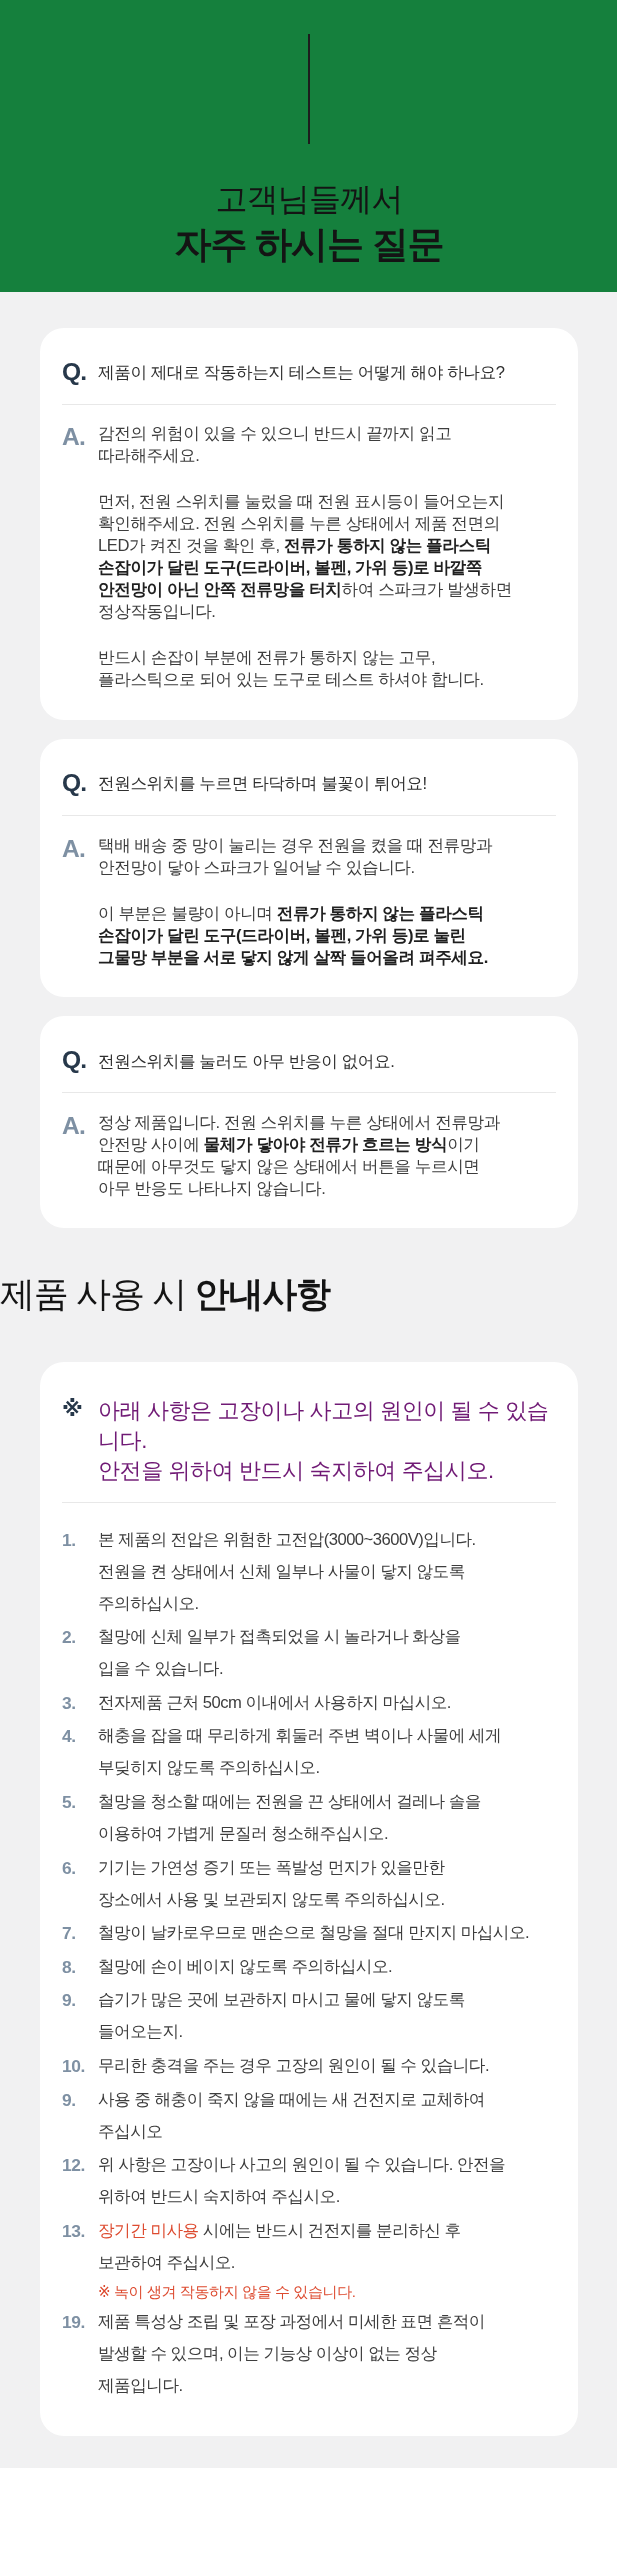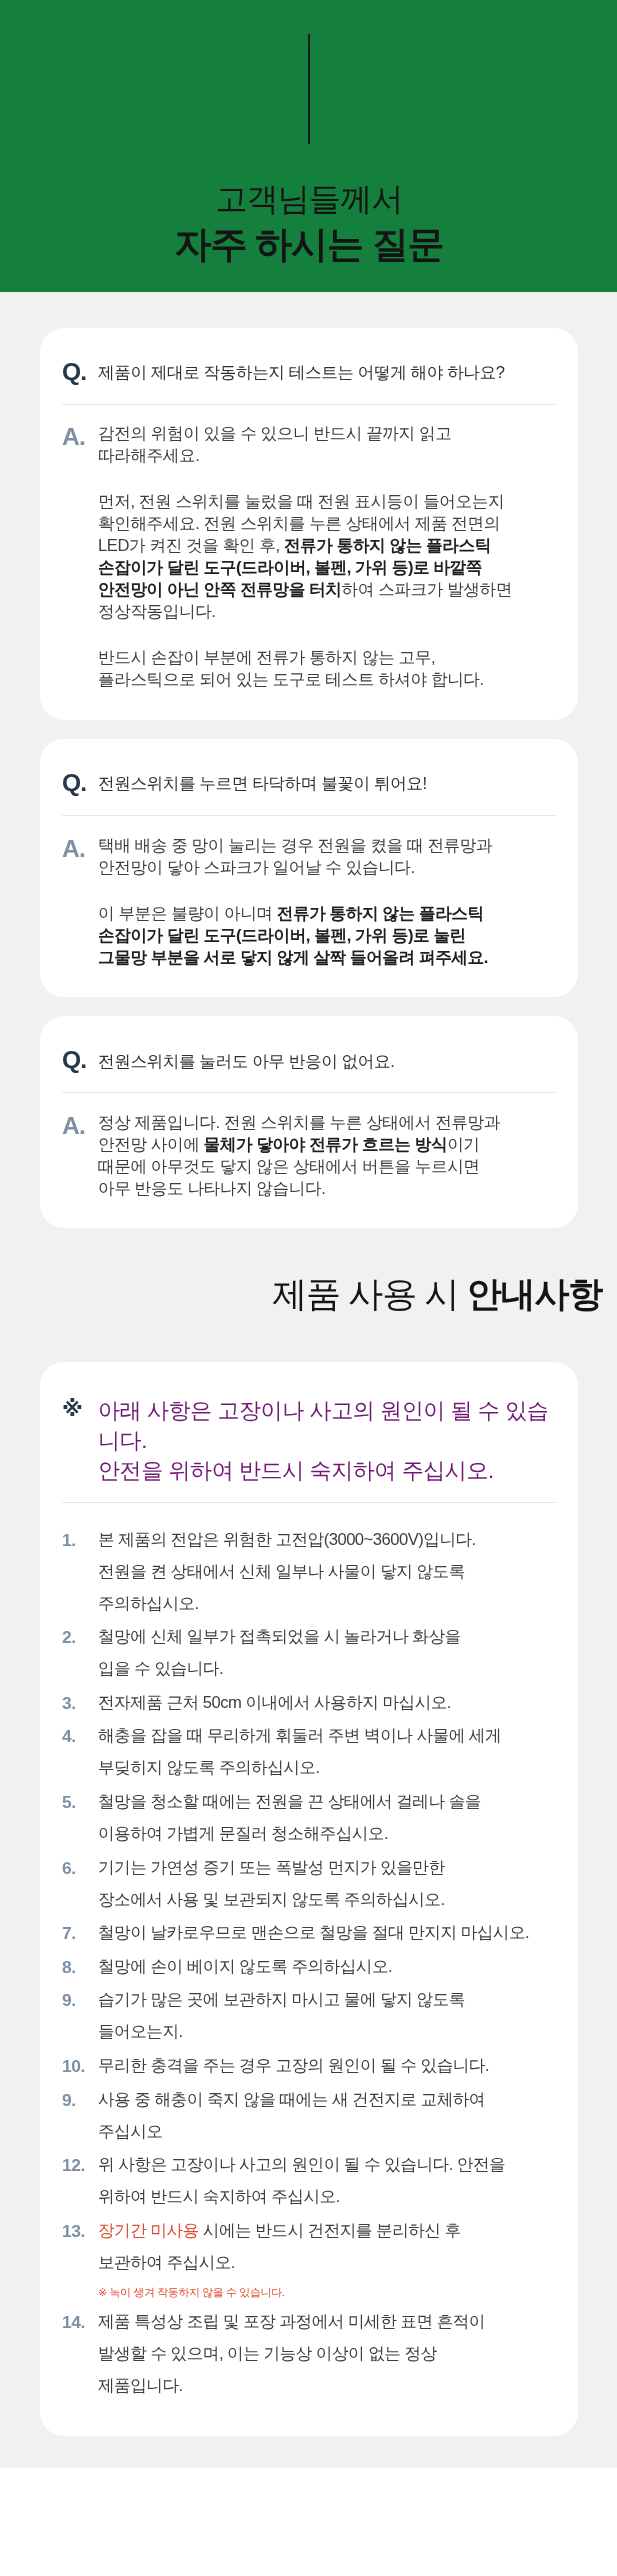--- a/index.html
+++ b/index.html
@@ -63,21 +63,21 @@
     margin:17.4px 0 19px 0;
   }
   .answer-body{font-size:16.6px;line-height:22px;letter-spacing:-0.4px;color:#3d3d3d;}
   .para{white-space:pre-line;margin:0 0 24px 0;}
   .para:last-child{margin-bottom:0;}
   .b{font-weight:700;color:#1f1f1f;}
   .red{color:#dd4b30;}
 
   
   .notice-title{
-    text-align:right;
+    text-align:left;
     color:#141414;
     font-size:35px;
     letter-spacing:-1.2px;
     margin:43px 16px 44px 0;
   }
   .notice-title .nt-regular{font-weight:400;}
   .notice-title .nt-bold{font-weight:700;}
 
   
   .notice-card{
@@ -106,21 +106,21 @@
   }
   .item-num{
     font-size:17.4px;font-weight:700;color:#7e90a3;
     line-height:32px;letter-spacing:-0.4px;
   }
   .item-text{
     font-size:16.6px;line-height:32px;color:#3d3d3d;
     letter-spacing:-0.5px;white-space:pre-line;
   }
   .item-note{
-    font-size:11px;line-height:24px;color:#dd4b30;
+    font-size:15px;line-height:24px;color:#dd4b30;
     letter-spacing:-0.4px;margin-top:1.6px;
   }
 </style>
 </head>
 <body>
 
 <div class="page">
 
   <div class="header">
     <div class="vline"></div>
@@ -300,21 +300,21 @@
   <div class="notice-item">
     <span class="item-num">13.</span>
     <div>
       <div class="item-text"><span class="red">장기간 미사용</span><span> 시에는 반드시 건전지를 분리하신 후
 보관하여 주십시오.</span></div>
     <div class="item-note">※ 녹이 생겨 작동하지 않을 수 있습니다.</div>
             </div>
   </div>
 
   <div class="notice-item">
-    <span class="item-num">14.</span>
+    <span class="item-num">19.</span>
     <div>
       <div class="item-text"><span>제품 특성상 조립 및 포장 과정에서 미세한 표면 흔적이
 발생할 수 있으며, 이는 기능상 이상이 없는 정상
 제품입니다.</span></div>
     </div>
   </div>
 </div>
     </div>
 
   </div>

